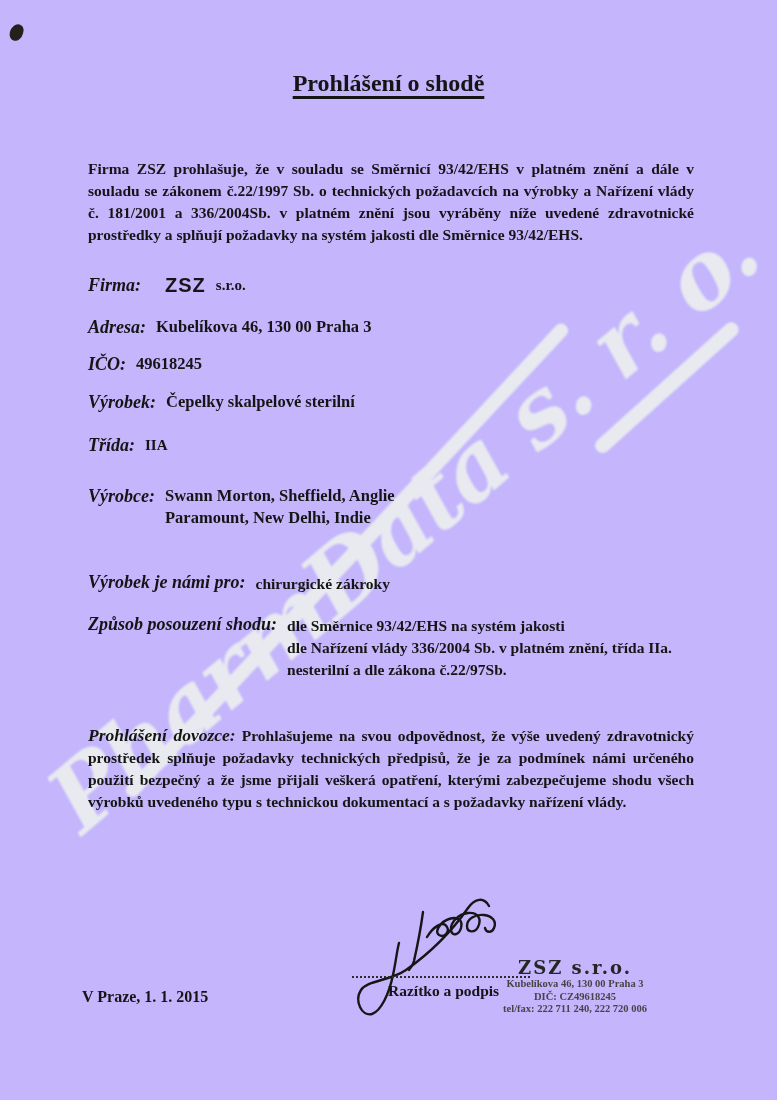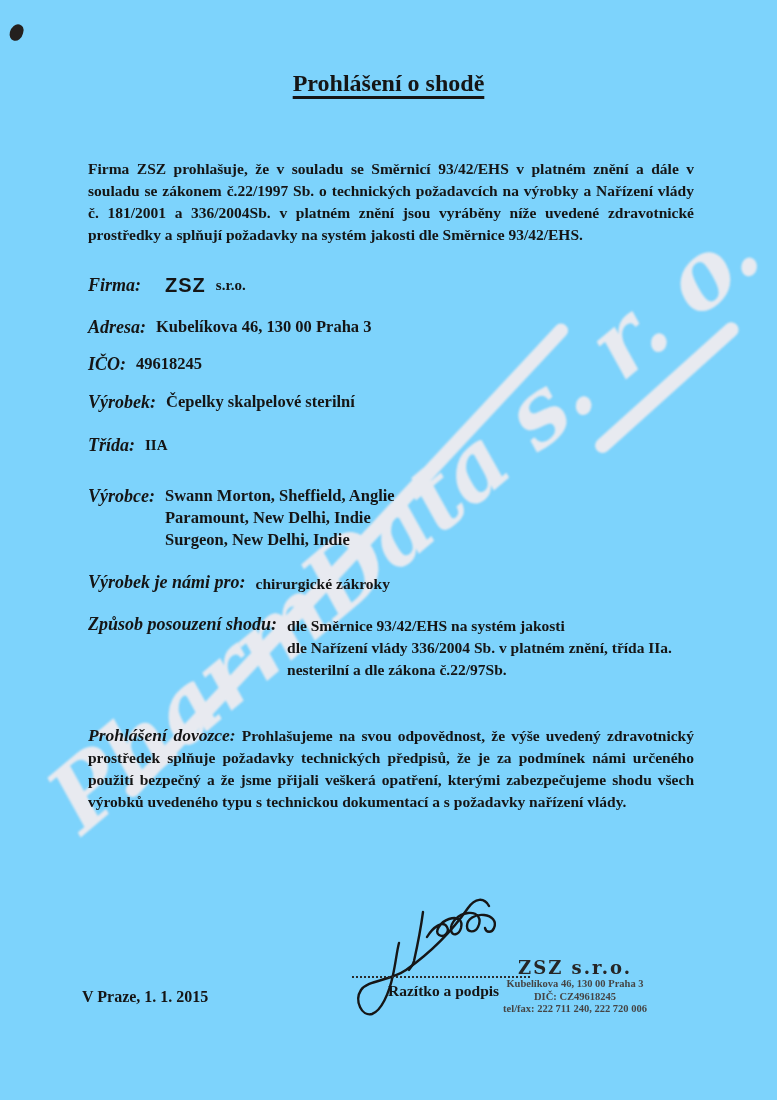--- a/index.html
+++ b/index.html
@@ -1,17 +1,17 @@
 <!DOCTYPE html>
 <html><head>
 <meta charset="utf-8">
 <style>
   html,body{margin:0;padding:0;background:#ffffff;}
   .page{
-    position:relative;width:777px;height:1100px;background:#7dd3fc;
+    position:relative;width:777px;height:1100px;background:#c4b5fd;
     font-family:"Liberation Serif", serif;color:#151515;overflow:hidden;
   }
   
   .watermark{position:absolute;inset:0;z-index:0;filter:blur(1.3px);pointer-events:none;}
   .wm-text{
     position:absolute;left:104px;top:742px;height:120px;white-space:nowrap;
     font-family:"DejaVu Serif", serif;font-style:italic;font-weight:bold;
     font-size:92px;letter-spacing:-2px;color:#e8eaf0;
     transform:rotate(-40deg);transform-origin:0 100%;
   }
@@ -107,21 +107,20 @@
     <div class="row" style="top:434px">
       <span class="lbl">Třída:</span>
       <span class="val" style="font-size:15px">IIA</span>
     </div>
 
     <div class="row" style="top:485px">
       <span class="lbl">Výrobce:</span>
       <span class="val-lines">
         <div>Swann Morton, Sheffield, Anglie</div>
         <div>Paramount, New Delhi, Indie</div>
-        <div>Surgeon, New Delhi, Indie</div>
       </span>
     </div>
 
     <div class="row" style="top:571px">
       <span class="lbl">Výrobek je námi pro:</span>
       <span class="val-sm">chirurgické zákroky</span>
     </div>
 
     <div class="row" style="top:613px">
       <span class="lbl">Způsob posouzení shodu:</span>

